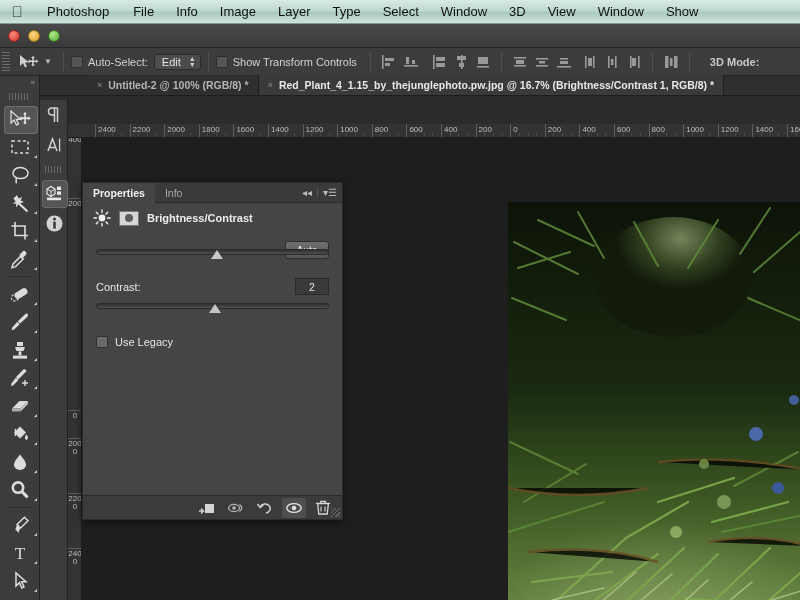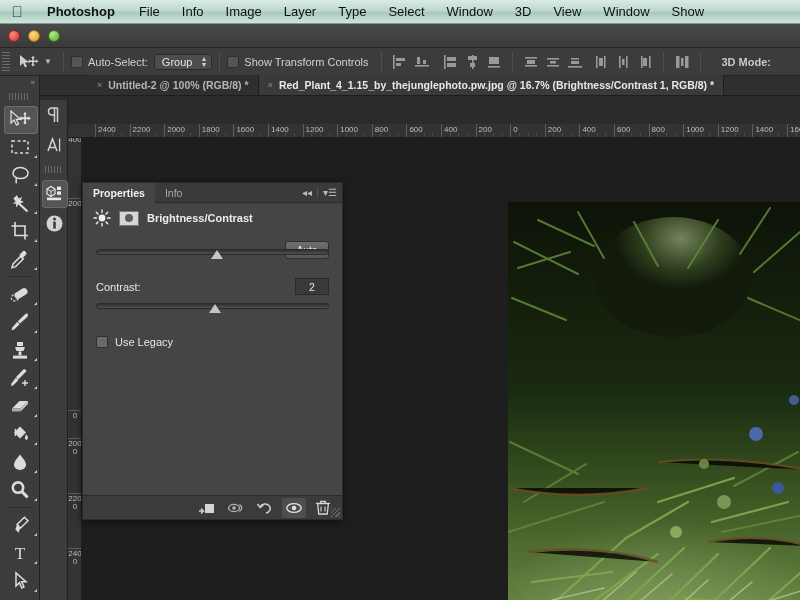--- a/index.html
+++ b/index.html
@@ -10,21 +10,21 @@
   }
   
   #menubar {
     position:absolute; left:0; top:0; width:800px; height:24px;
     background:linear-gradient(to bottom,#d9ece4 0%,#bfd9ce 45%,#a9cabe 55%,#cfe5dc 100%);
     border-bottom:1px solid #7d9a90;
     display:flex; align-items:center; font-size:13px; color:#101010;
   }
   .apple-logo { width:34px; text-align:center; font-size:15px; color:#2d2d2d; }
   .mi { padding:12px 11px; line-height:24px; white-space:nowrap; }
-  .mi.brand { font-weight:bold; padding:0 13px; }
+  .mi.brand { font-weight:normal; padding:0 13px; }
   
   #appwin {
     position:absolute; left:0; top:24px; width:800px; height:576px;
     background:#2b2b2b;
   }
   #titlebar {
     height:24px; background:linear-gradient(to bottom,#4a4a4a,#3a3a3a);
     border-bottom:1px solid #262626; display:flex; align-items:center; padding-left:8px;
   }
   .light { width:12px; height:12px; border-radius:50%; margin-right:8px; }
@@ -162,21 +162,21 @@
       <svg width="22" height="16" viewBox="0 0 22 16">
         <path d="M2 1 L2 12 L5 9 L7 13.5 L9 12.5 L7 8.5 L11 8.5 Z" fill="#cfcfcf"></path>
         <path d="M15 2 L17 4 L15.8 4 L15.8 6.4 L18.2 6.4 L18.2 5.2 L20.2 7.2 L18.2 9.2 L18.2 8 L15.8 8 L15.8 10.4 L17 10.4 L15 12.4 L13 10.4 L14.2 10.4 L14.2 8 L11.8 8 L11.8 9.2 L9.8 7.2 L11.8 5.2 L11.8 6.4 L14.2 6.4 L14.2 4 L13 4 Z" fill="#cfcfcf"></path>
       </svg>
       <span style="margin-left:4px;font-size:8px;color:#bdbdbd">▼</span>
     </div>
     <div class="vsep"></div>
     <div class="chk"></div>
     <div class="opt-label">Auto-Select:</div>
     <div class="sel">
-      <span>Group</span>
+      <span>Edit</span>
       <span class="arrows">
           <span>▲</span>
           <span>▼</span>
         </span>
     </div>
     <div class="vsep"></div>
     <div class="chk"></div>
     <div class="opt-label">Show Transform Controls</div>
     <div class="vsep"></div>
 

